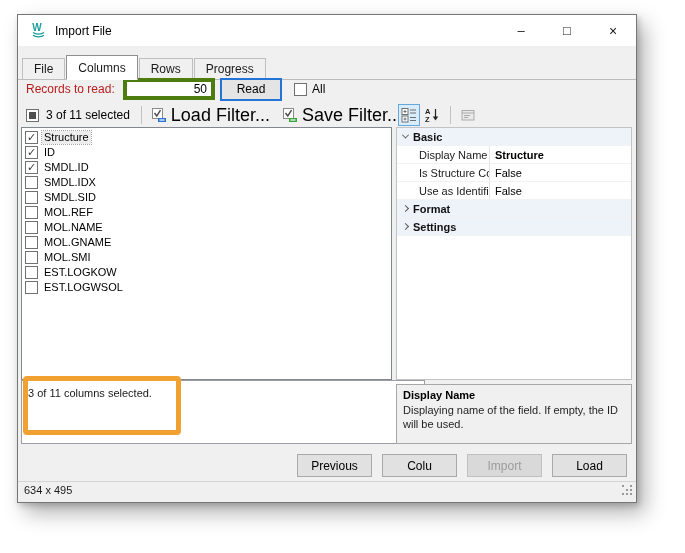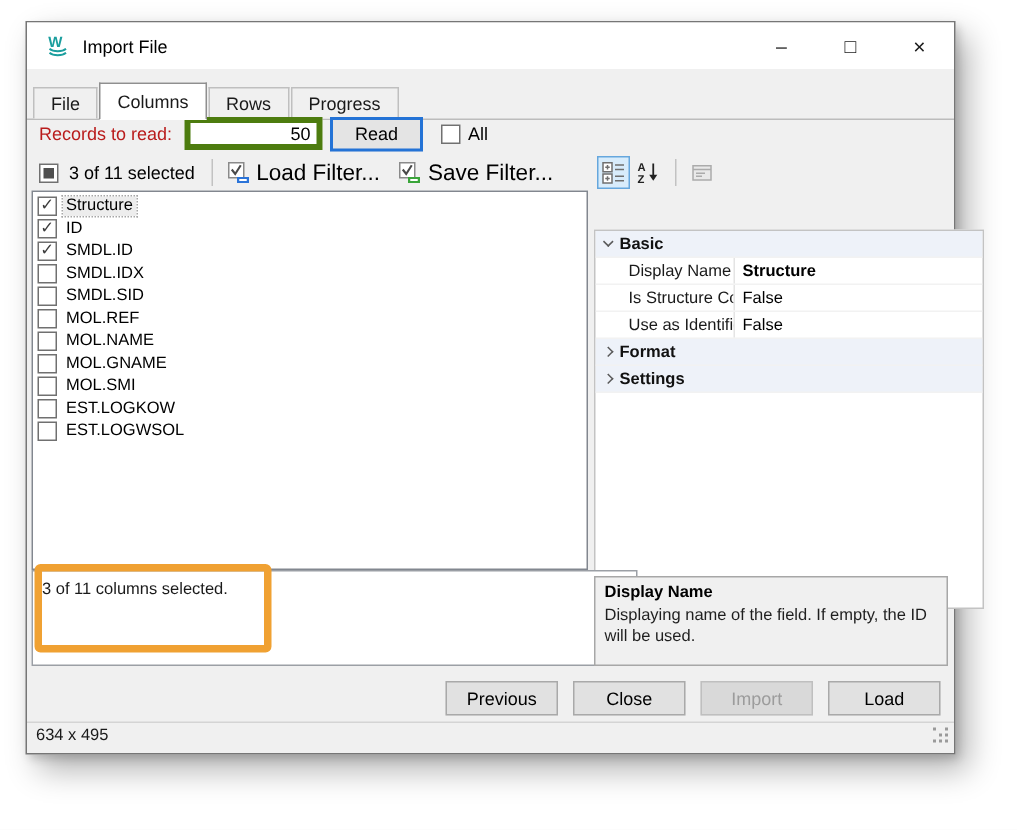--- a/index.html
+++ b/index.html
@@ -49,39 +49,39 @@
         color:#3c3c3c; flex:0 0 auto; }
   .cb.indet { position:relative; }
   .cb.indet::after { content:""; width:7px; height:7px; background:#4f4f4f; display:block; }
 
   
   .filter-toolbar { position:absolute; left:8px; top:89px; height:22px; display:flex; align-items:center; }
   .sel-summary { font-size:12px; margin-left:7px; color:#000; }
   .tb-sep { width:1px; height:18px; background:#c2c2c2; margin:0 9px 0 11px; }
   .tb-item { display:flex; align-items:center; margin-right:12px; }
   .tb-item svg { margin-right:4px; }
-  .tb-label { font-size:15px; color:#000; }
+  .tb-label { font-size:18px; color:#000; }
 
   
   .prop-toolbar { position:absolute; left:380px; top:88px; height:24px; display:flex; align-items:center; }
   .pt-btn { width:22px; height:22px; display:flex; align-items:center; justify-content:center; margin-right:1px; }
   .pt-btn.selected { background:#d8ecfb; border:1px solid #66a7dd; }
   .pt-sep { width:1px; height:18px; background:#c2c2c2; margin:0 6px; }
 
   
   .list-panel { position:absolute; left:3px; top:112px; width:371px; height:253px;
                 background:#fff; border:1px solid #82878f; overflow:hidden; padding:2px 0 0 3px; }
   .lrow { display:flex; align-items:center; height:15px; }
   .lrow .cb { width:13px; height:13px; margin-right:4px; }
   .lrow .lbl { font-size:11px; color:#000; padding:0 2px; line-height:13px; }
   .lrow .lbl.sel-lbl { background:#ededed; outline:1px dotted #a6a6a6; }
 
   
-  .prop-panel { position:absolute; left:378px; top:112px; width:260px; height:253px;
-                background:#fff; border:1px solid #c3c3c3; overflow:hidden;margin-top:26px; }
+  .prop-panel { position:absolute; left:378px; top:112px; width:236px; height:253px;
+                background:#fff; border:1px solid #c3c3c3; overflow:hidden; }
   .pg-row { display:flex; align-items:center; height:18px; border-bottom:1px solid #f2f2f2; }
   .pg-row.cat { background:#eef2f9; font-weight:bold; font-size:11px; color:#111; }
   .chev { width:16px; display:flex; align-items:center; justify-content:center; flex:0 0 16px; }
   .chev i { display:block; width:5px; height:5px; border-right:1px solid #5a5a5a; border-bottom:1px solid #5a5a5a; }
   .chev.down i { transform:rotate(45deg) translate(-1px,-1px); }
   .chev.right i { transform:rotate(-45deg); }
   .pg-label { width:92px; flex:0 0 92px; font-size:11px; color:#1a1a1a; padding-left:6px;
               white-space:nowrap; overflow:hidden; }
   .pg-value { flex:1; font-size:11px; color:#000; padding-left:5px; border-left:1px solid #e4e4e4;
               height:100%; display:flex; align-items:center; white-space:nowrap; overflow:hidden; }
@@ -292,21 +292,21 @@
   </div>
   <div class="annotation"></div>
 
   <div class="desc-panel">
     <div class="desc-title">Display Name</div>
     <div class="desc-text">Displaying name of the field. If empty, the ID will be used.</div>
   </div>
 
   <div class="buttons-row">
     <button class="dlg-btn">Previous</button>
-    <button class="dlg-btn">Close</button>
+    <button class="dlg-btn">Colu</button>
     <button class="dlg-btn" disabled="">Import</button>
     <button class="dlg-btn">Load</button>
   </div>
 
   <div class="statusbar">
     <span class="size-text">634 x 495</span>
     <span class="grip"></span>
   </div>
 
 </div>

